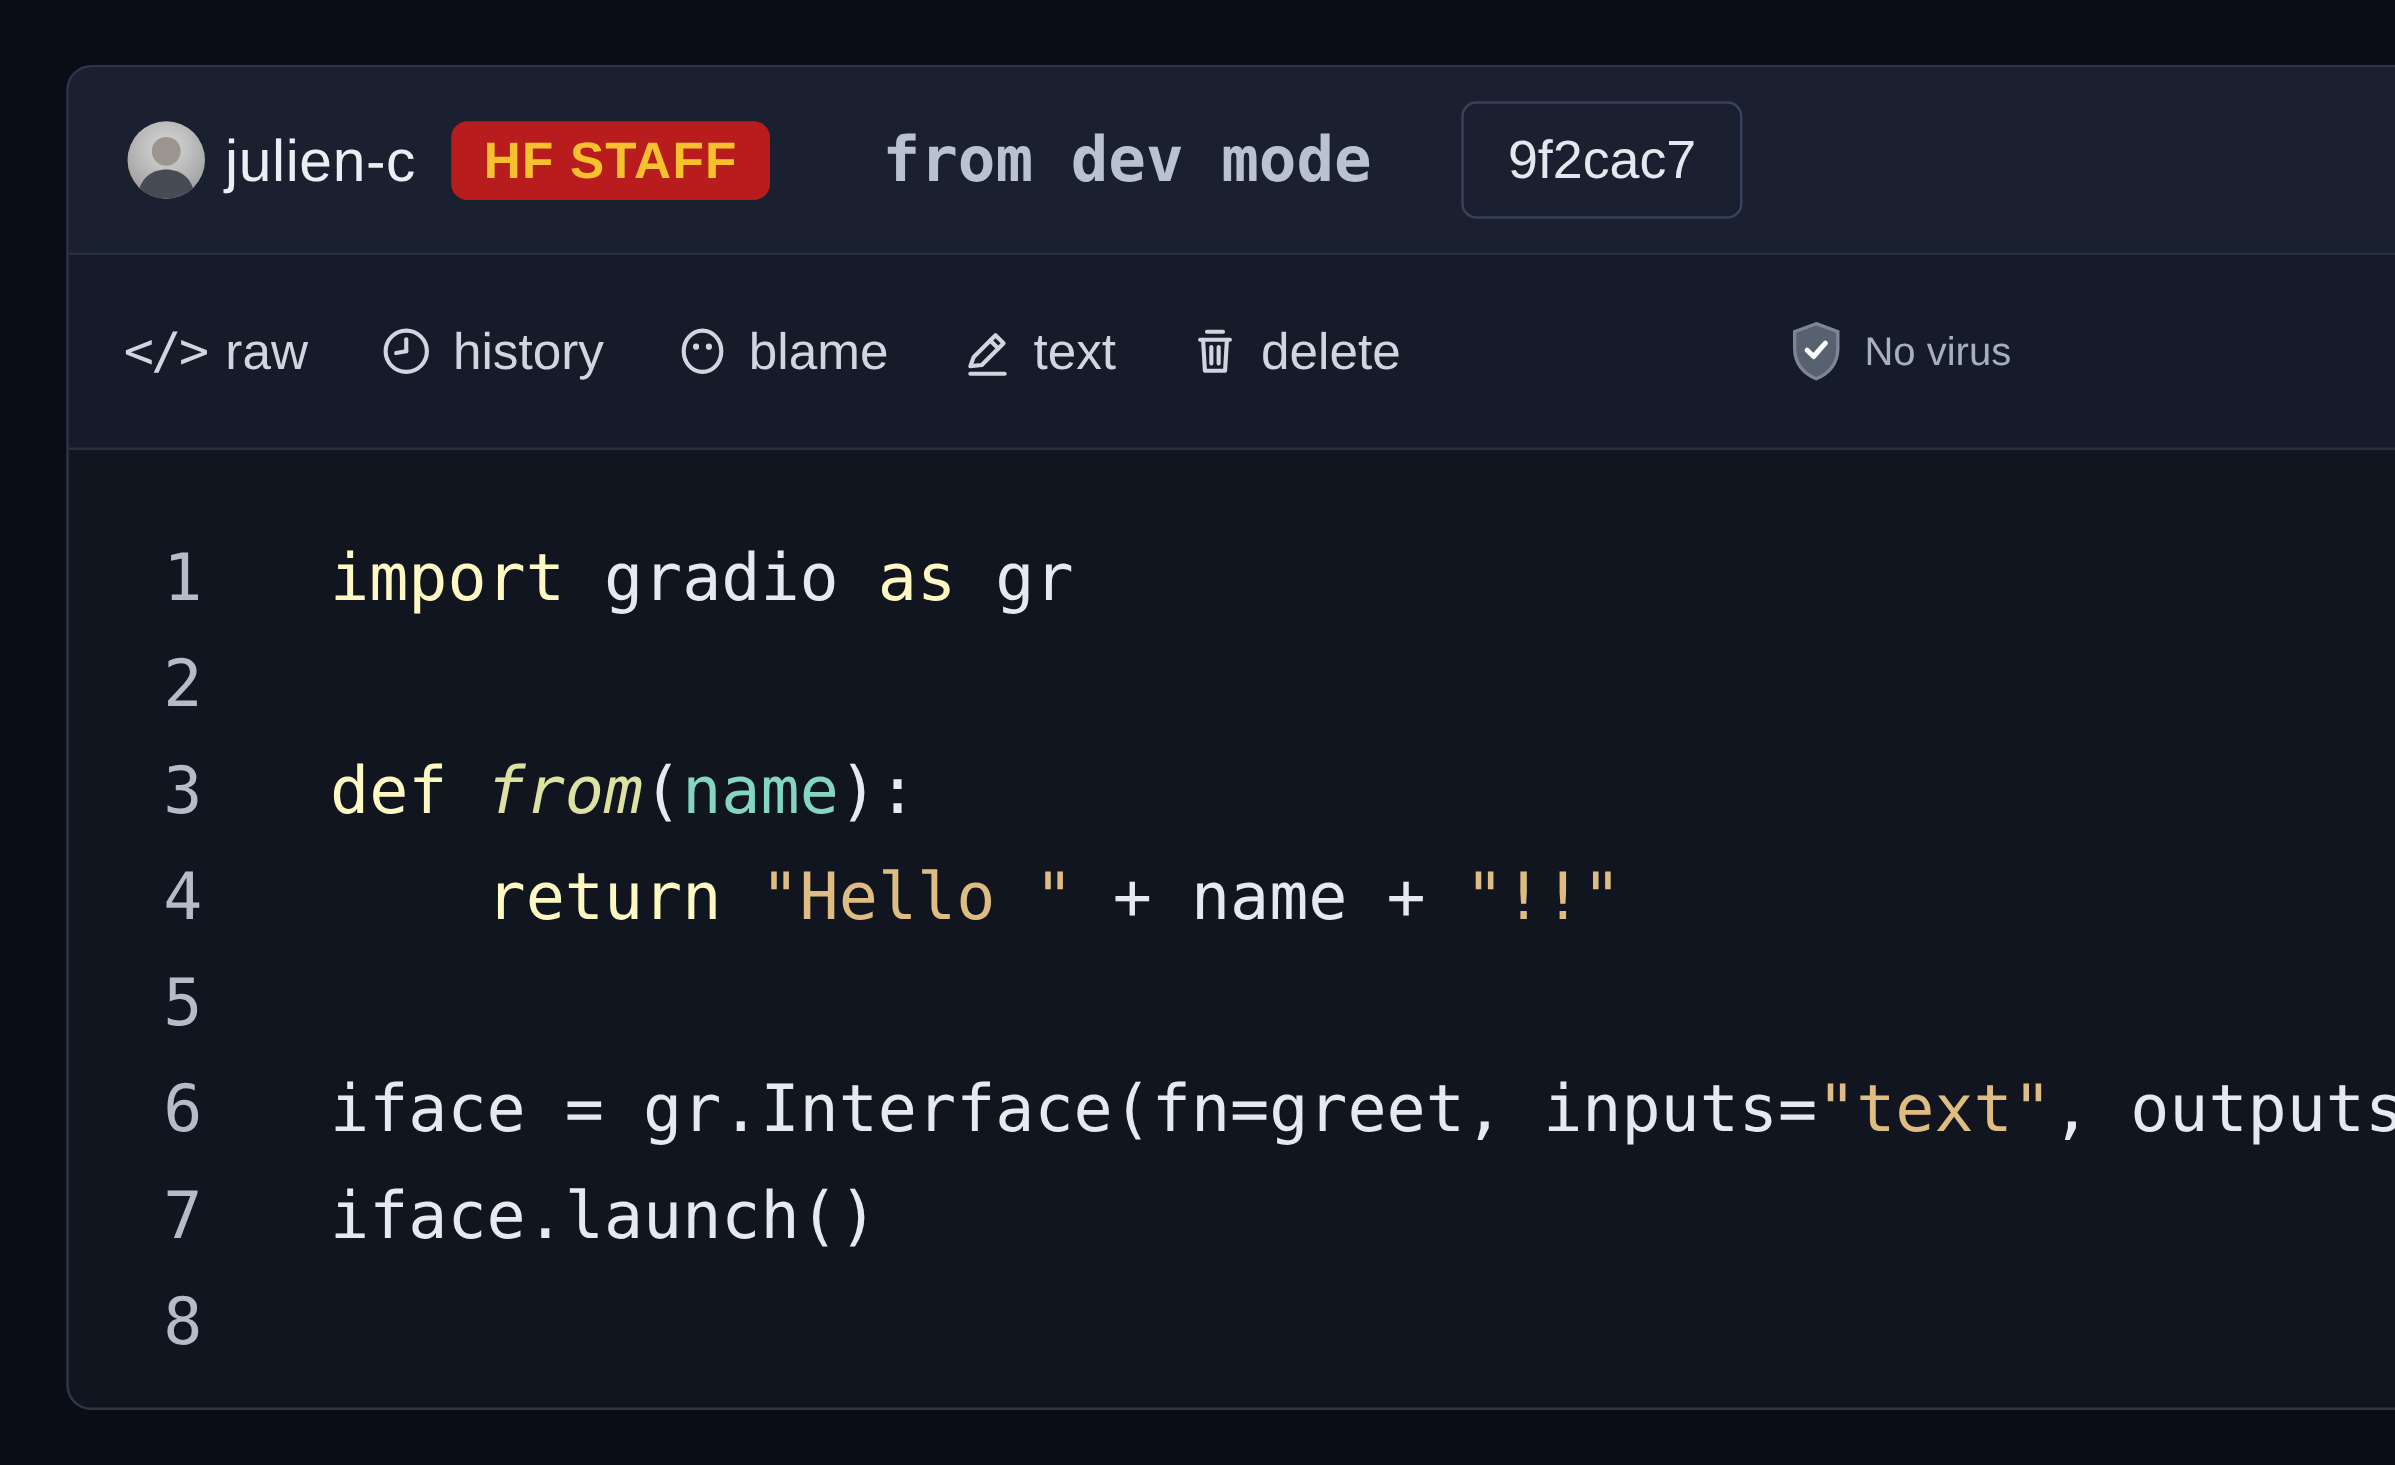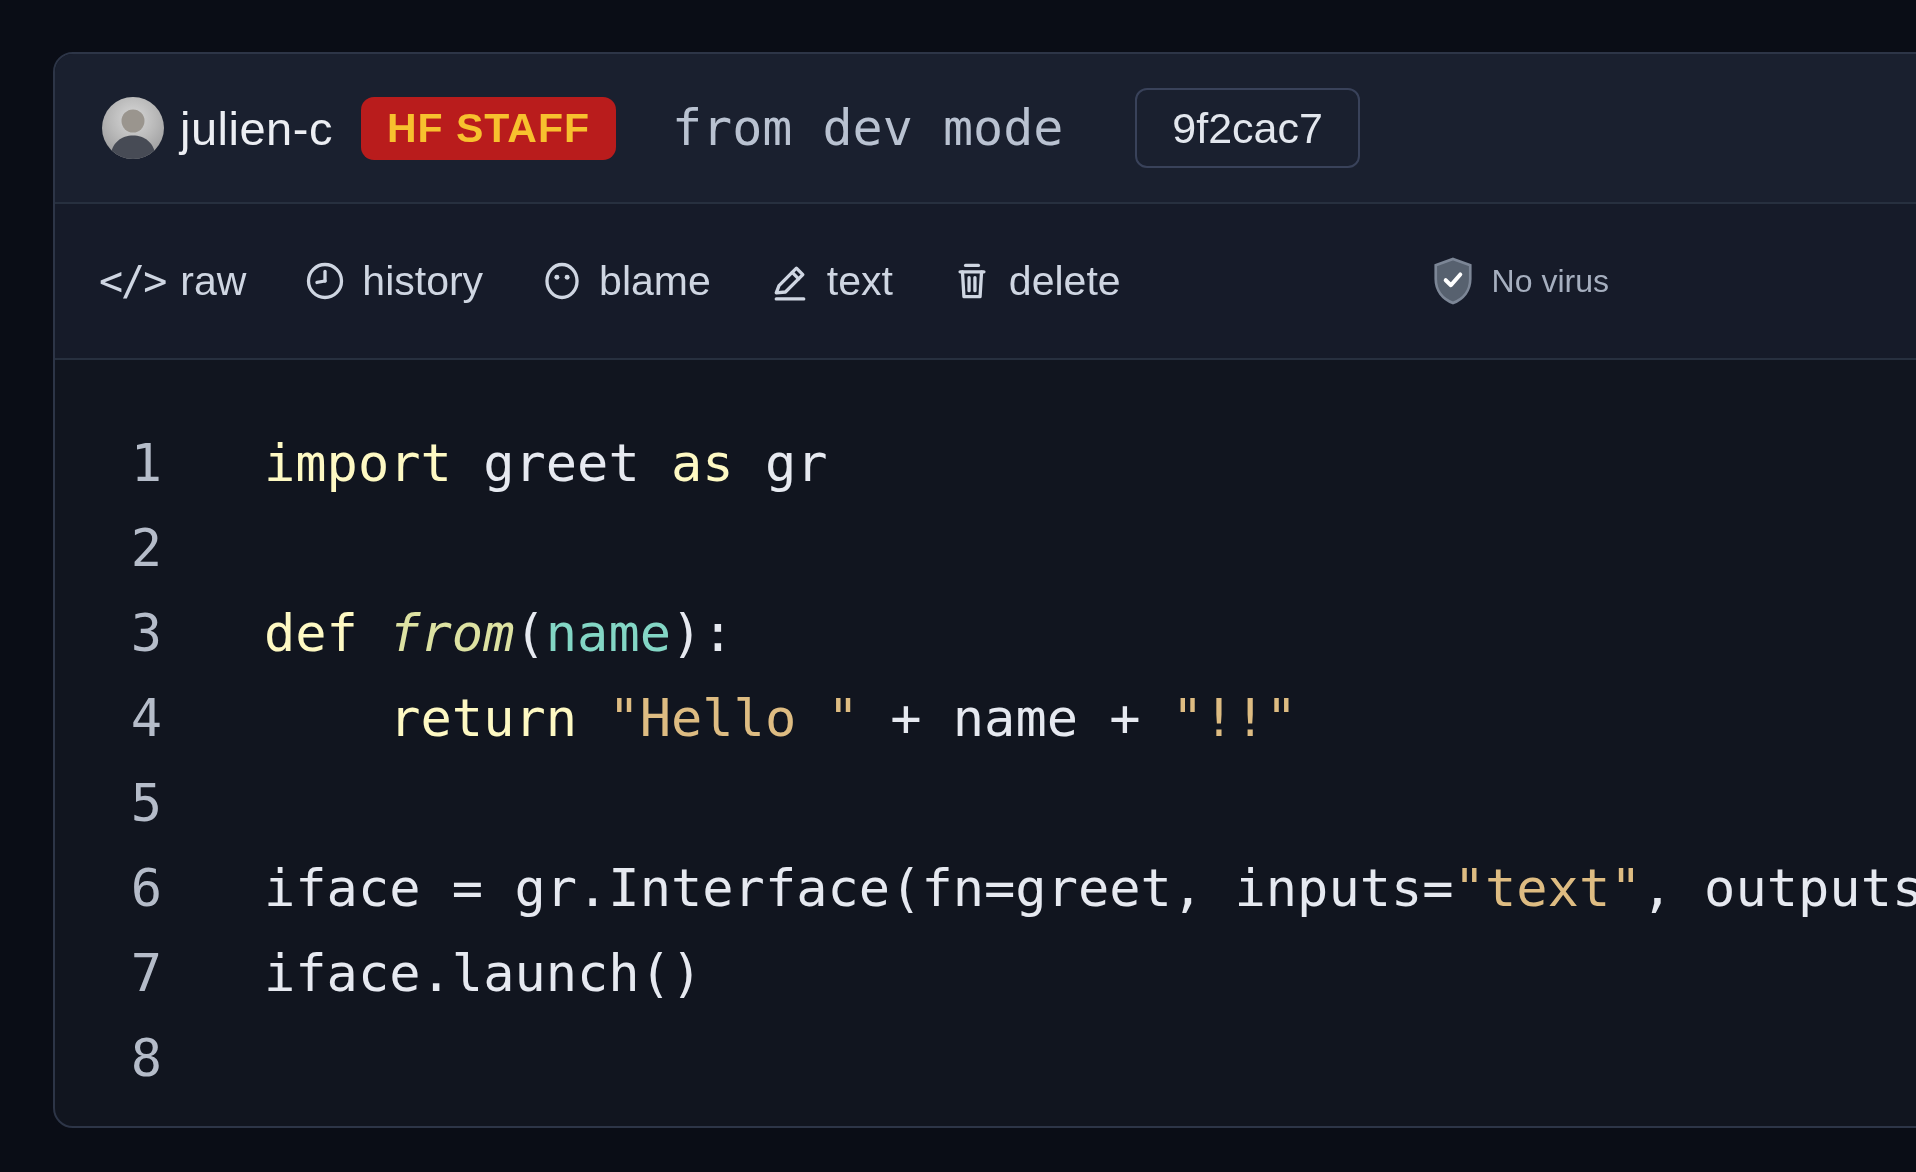--- a/index.html
+++ b/index.html
@@ -56,28 +56,29 @@
     display:flex;align-items:center;
     background:#b91c1c;
     border-radius:13px;
     color:#f7c12e;
     font-size:41px;
     font-weight:bold;
     letter-spacing:1px;
     white-space:nowrap;
   }
   .commit-context{
-    margin-left:56px;
+    margin-left:90px;
     font-size:50px;
     color:#b9c2d1;
     white-space:pre;
+    font-weight:bold;
   }
   .commit-hash{
     margin-left:72px;
-    height:80px;
+    height:94px;
     padding:0 35px;
     display:flex;align-items:center;
     border:2px solid #39425a;
     border-radius:12px;
     font-size:43px;
     color:#e3e7ee;
     box-sizing:border-box;
   }
 
   
@@ -223,21 +224,21 @@
           <path d="M8.2 12.6 L10.9 15.2 L15.8 9.6" stroke="#ffffff" stroke-width="2.1" stroke-linecap="round" stroke-linejoin="round"></path>
         </svg>
       </span>
       <span>No virus</span>
     </div>
 
   </div>
 
   <div class="code-viewer">
     <div>
-        <div class="code-row"><span class="ln">1</span><span class="code-text"><span class="tok-k">import</span><span class="tok-d"> greet </span><span class="tok-k">as</span><span class="tok-d"> gr</span></span></div>
+        <div class="code-row"><span class="ln">1</span><span class="code-text"><span class="tok-k">import</span><span class="tok-d"> gradio </span><span class="tok-k">as</span><span class="tok-d"> gr</span></span></div>
         <div class="code-row"><span class="ln">2</span><span class="code-text"></span></div>
         <div class="code-row"><span class="ln">3</span><span class="code-text"><span class="tok-k">def</span><span class="tok-d"> </span><span class="tok-f">from</span><span class="tok-d">(</span><span class="tok-p">name</span><span class="tok-d">):</span></span></div>
         <div class="code-row"><span class="ln">4</span><span class="code-text"><span class="tok-d">    </span><span class="tok-k">return</span><span class="tok-d"> </span><span class="tok-s">"Hello "</span><span class="tok-d"> + name + </span><span class="tok-s">"!!"</span></span></div>
         <div class="code-row"><span class="ln">5</span><span class="code-text"></span></div>
         <div class="code-row"><span class="ln">6</span><span class="code-text"><span class="tok-d">iface = gr.Interface(fn=greet, inputs=</span><span class="tok-s">"text"</span><span class="tok-d">, outputs=</span></span></div>
         <div class="code-row"><span class="ln">7</span><span class="code-text"><span class="tok-d">iface.launch()</span></span></div>
         <div class="code-row"><span class="ln">8</span><span class="code-text"></span></div>
       </div>
   </div>
 

